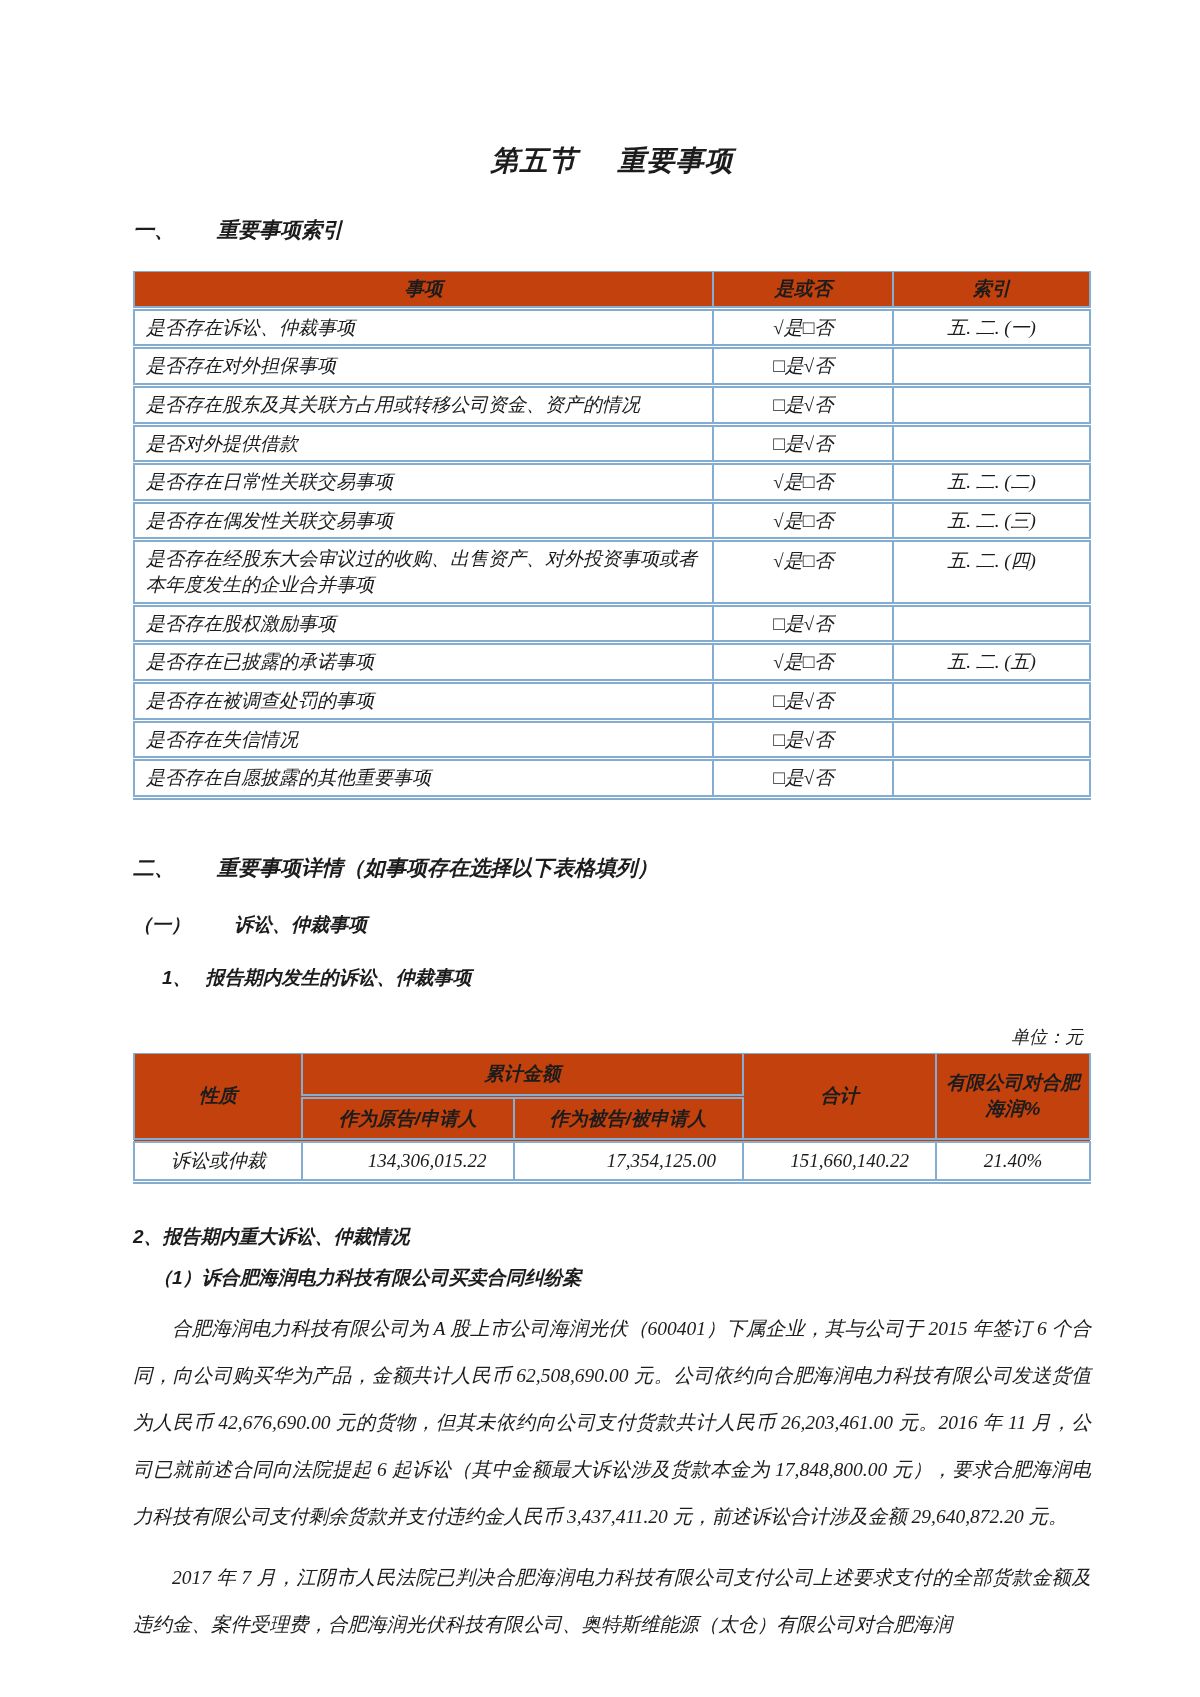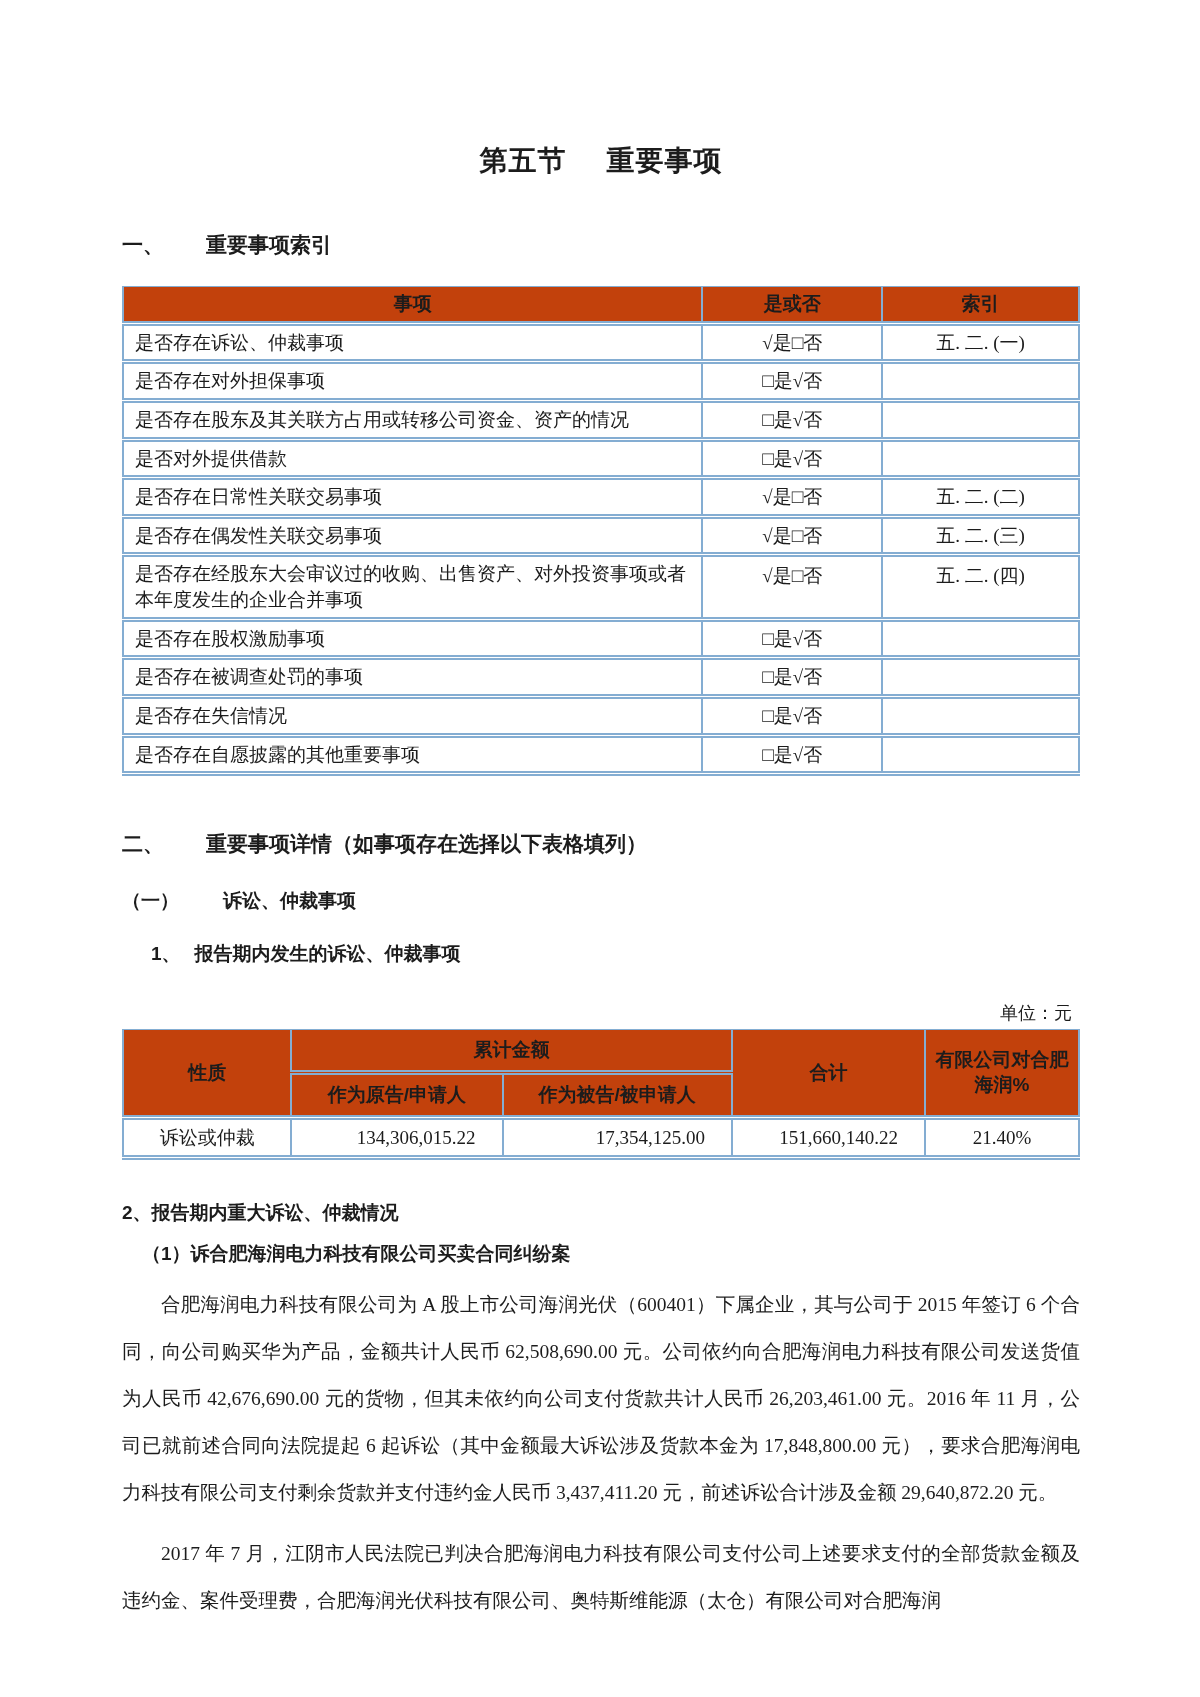--- a/index.html
+++ b/index.html
@@ -8,35 +8,36 @@
     position:relative;
     width:1200px; height:1697px;
     margin:0 auto;
     background:#ffffff;
     color:#1c1c1c;
     font-family:"Liberation Serif","DejaVu Serif",serif;
     overflow:hidden;
   }
   .content {
     position:absolute;
-    left:122px; top:0;
+    left:133px; top:0;
     width:958px;
+    font-style:italic;
   }
   
   .doc-title {
     margin-top:142px;
     text-align:center;
     font-family:"Liberation Sans","DejaVu Sans",sans-serif;
     font-weight:bold;
     font-size:28px;
     letter-spacing:1px;
   }
   .doc-title .gap { display:inline-block; width:40px; }
   .h-level1 {
-    margin-top:51px;
+    margin-top:36px;
     font-family:"Liberation Sans","DejaVu Sans",sans-serif;
     font-weight:bold;
     font-size:21px;
   }
   .h-level1 .num { display:inline-block; margin-right:42px; }
   .h-level2 {
     font-family:"Liberation Sans","DejaVu Sans",sans-serif;
     font-weight:bold;
     font-size:19px;
   }
@@ -173,20 +174,25 @@
           <td class="c-item">是否存在经股东大会审议过的收购、出售资产、对外投资事项或者本年度发生的企业合并事项</td>
           <td class="c-answer v-top">√是□否</td>
           <td class="c-index v-top">五. 二. (四)</td>
         </tr>
         <tr>
           <td class="c-item">是否存在股权激励事项</td>
           <td class="c-answer">□是√否</td>
           <td class="c-index"></td>
         </tr>
         <tr>
+          <td class="c-item">是否存在已披露的承诺事项</td>
+          <td class="c-answer">√是□否</td>
+          <td class="c-index">五. 二. (五)</td>
+        </tr>
+        <tr>
           <td class="c-item">是否存在被调查处罚的事项</td>
           <td class="c-answer">□是√否</td>
           <td class="c-index"></td>
         </tr>
         <tr>
           <td class="c-item">是否存在失信情况</td>
           <td class="c-answer">□是√否</td>
           <td class="c-index"></td>
         </tr>
         <tr>

